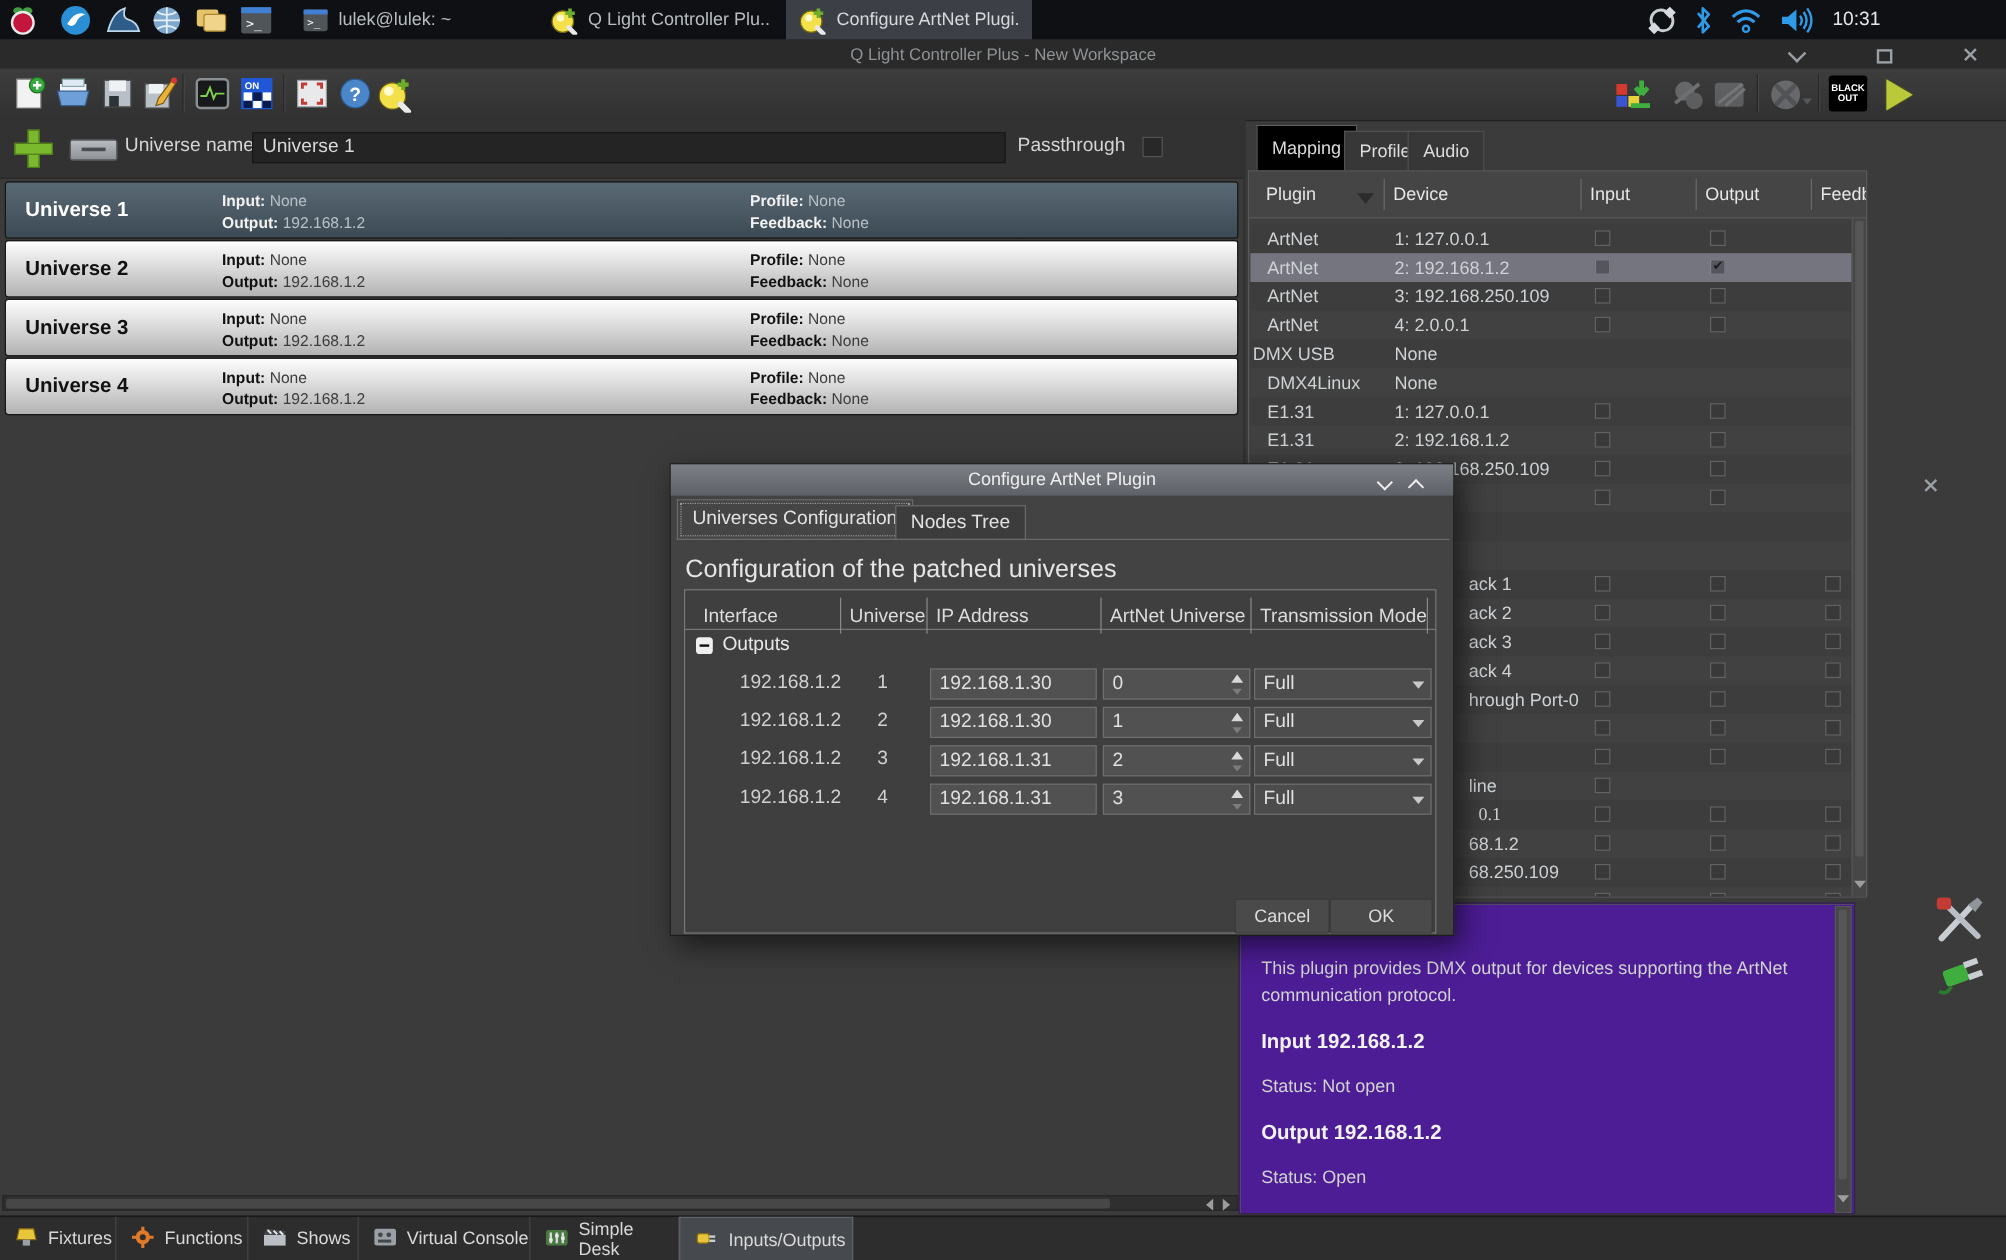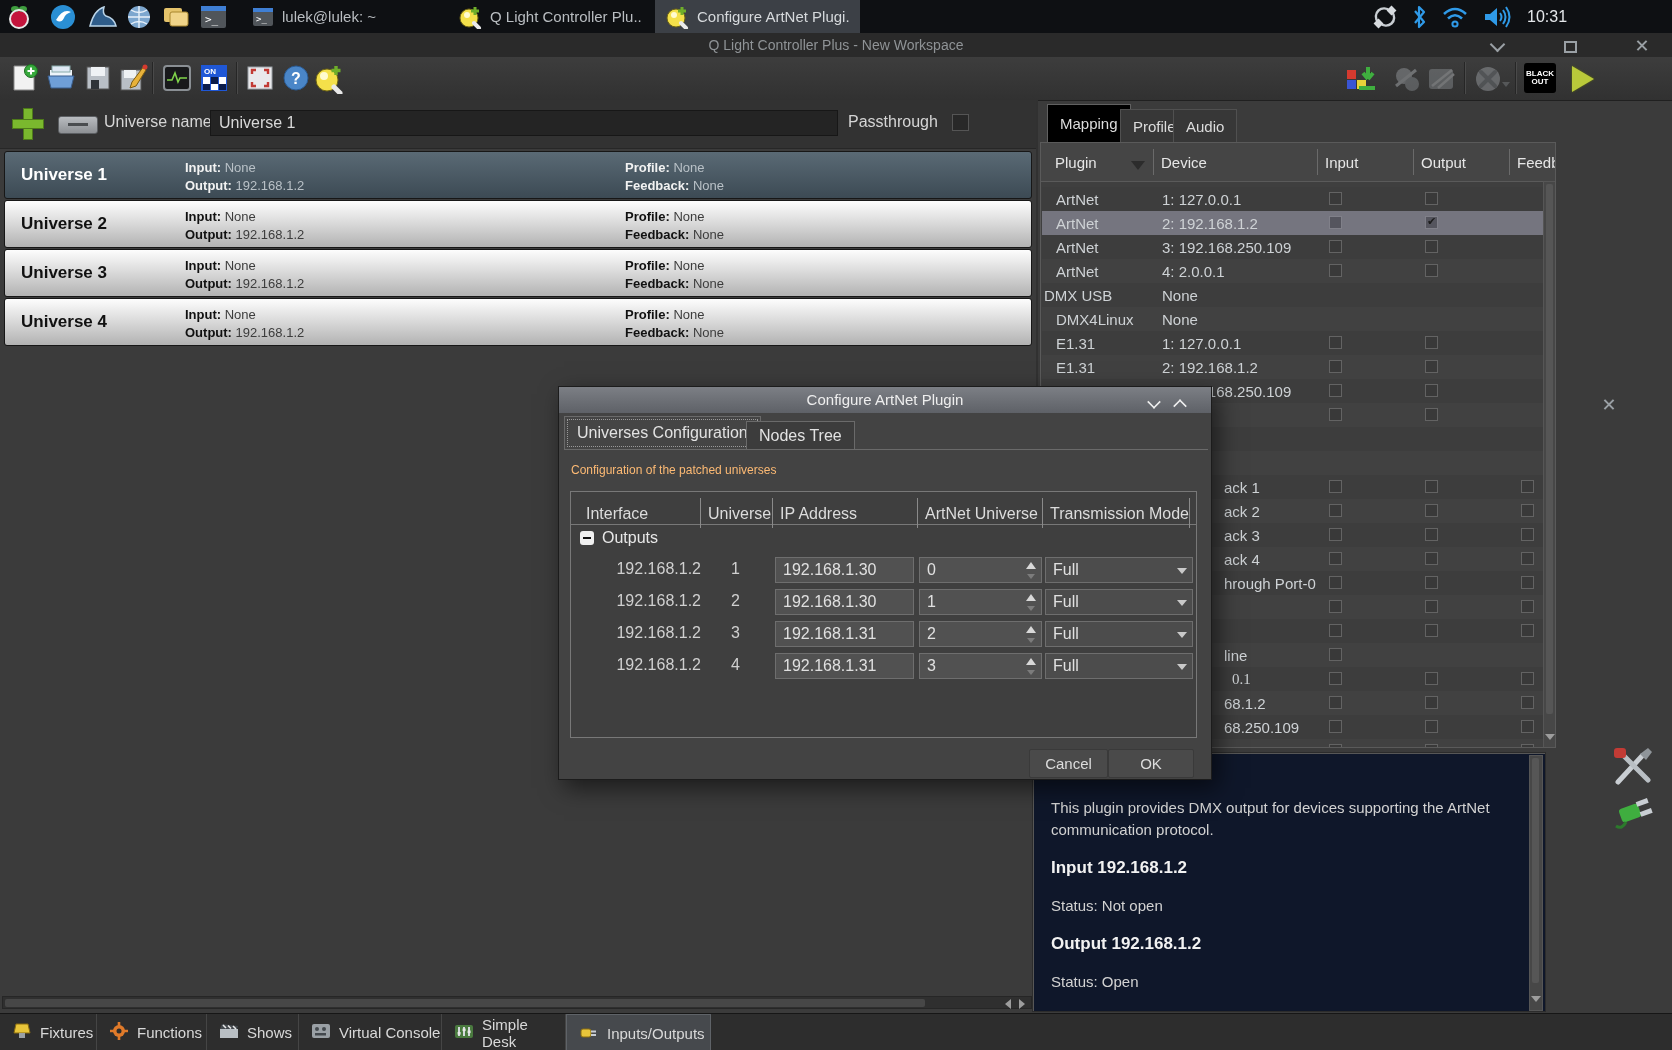--- a/index.html
+++ b/index.html
@@ -66,35 +66,35 @@
   .iocell{top:4px;font-size:15px;color:#ced2d5;white-space:pre;}
   .cb{top:5px;width:13px;height:13px;background:#393939;border:1px solid #636363;box-sizing:border-box;}
   .iorow.sel .cb{background:#55555e;border-color:#808089;}
   .cb.checked{background:#d9d9d9;border-color:#9a9a9a;}
   .cb.checked:after{content:"\2714";position:absolute;left:1px;top:-2px;font-size:11px;color:#1c1c1c;}
   .vsb{background:#474747;border:1px solid #565656;}
   .arr-d{width:0;height:0;border-left:5px solid transparent;border-right:5px solid transparent;border-top:6px solid #9d9d9d;}
   .arr-l{width:0;height:0;border-top:5px solid transparent;border-bottom:5px solid transparent;border-right:6px solid #9d9d9d;}
   .arr-r{width:0;height:0;border-top:5px solid transparent;border-bottom:5px solid transparent;border-left:6px solid #9d9d9d;}
   
-  #infopanel{left:1032px;top:752px;width:514px;height:260px;background:#0f172a;border:1px solid #2c2c2c;
+  #infopanel{left:1032px;top:752px;width:514px;height:260px;background:#4c1d95;border:1px solid #2c2c2c;
     box-shadow:inset 1px 1px 0 #575757;box-sizing:border-box;overflow:hidden;}
   #infopanel .pad{position:absolute;left:18px;top:44px;width:460px;font-size:15px;color:#d2d2d2;line-height:22px;}
   #infopanel h3{font-size:17px;color:#f2f2f2;margin:16px 0 16px 0;}
   #infopanel .st{margin:16px 0;}
   #infopanel .green{color:#3db13d;font-weight:bold;}
   
   #dialog{left:558px;top:386px;width:654px;height:394px;background:#434343;border:1px solid #1c1c1c;
     box-shadow:6px 8px 22px rgba(0,0,0,.55);z-index:50;box-sizing:border-box;}
   #dlg-title{left:0;top:0;width:652px;height:26px;background:linear-gradient(#7c7f85,#5e6167);
     text-align:center;line-height:26px;font-size:15px;color:#eee;}
   .dlgtab{position:absolute;font-size:16px;color:#e2e2e2;background:#3c3c3c;border:1px solid #6a6a6a;
     box-sizing:border-box;display:flex;align-items:center;padding:0 12px;}
   .dlgtab.active{background:#454545;outline:1px dotted #9a9a9a;outline-offset:-4px;}
-  #dlgtable{left:11px;top:104px;width:627px;height:247px;background:#3f3f3f;border:1px solid #787878;box-sizing:border-box;}
+  #dlgtable{left:11px;top:104px;width:627px;height:287px;background:#3f3f3f;border:1px solid #787878;box-sizing:border-box;}
   .dh{top:13px;font-size:16px;color:#dcdcdc;}
   .dhsep{top:6px;width:1px;height:30px;background:#8a8a8a;}
   .dcell{font-size:16px;color:#d0d0d0;}
   .field{background:#515151;border:1px solid #6e6e6e;box-sizing:border-box;font-size:16px;color:#e0e0e0;
     display:flex;align-items:center;padding:0 7px;}
   .spin-u{width:0;height:0;border-left:5px solid transparent;border-right:5px solid transparent;border-bottom:7px solid #d8d8d8;}
   .spin-d{width:0;height:0;border-left:4px solid transparent;border-right:4px solid transparent;border-top:5px solid #7c7c7c;}
   .combo-ar{width:0;height:0;border-left:5px solid transparent;border-right:5px solid transparent;border-top:6px solid #c9c9c9;}
   .outicon{width:14px;height:14px;background:#f0f0f0;border-radius:3px;}
   .outicon:before{content:"";position:absolute;left:3px;top:6px;width:8px;height:2px;background:#111;}
@@ -567,21 +567,21 @@
     </div>
 
     <div class="dlgtab active" style="left:5px;top:29px;height:34px">
         <span>Universes Configuration</span>
       </div>
     <div class="dlgtab" style="left:187px;top:34px;height:29px">
         <span>Nodes Tree</span>
       </div>
     <div class="abs" style="left:5px;top:62px;width:644px;height:1px;background:#6a6a6a"></div>
 
-    <div class="abs" style="left:12px;top:76px;font-size:12px;color:#fdba74">Configuration of the patched universes</div>
+    <div class="abs" style="left:12px;top:76px;font-size:21px;color:#e5e5e5">Configuration of the patched universes</div>
 
     <div id="dlgtable" class="abs">
       <div class="abs" style="left:0;top:0;width:625px;height:32px;border-bottom:1px solid #787878">
         <span class="abs dh" style="left:15px">Interface</span>
         <span class="abs dhsep" style="left:129px"></span>
         <span class="abs dh" style="left:137px">Universe</span>
         <span class="abs dhsep" style="left:201px"></span>
         <span class="abs dh" style="left:209px">IP Address</span>
         <span class="abs dhsep" style="left:346px"></span>
         <span class="abs dh" style="left:354px">ArtNet Universe</span>

